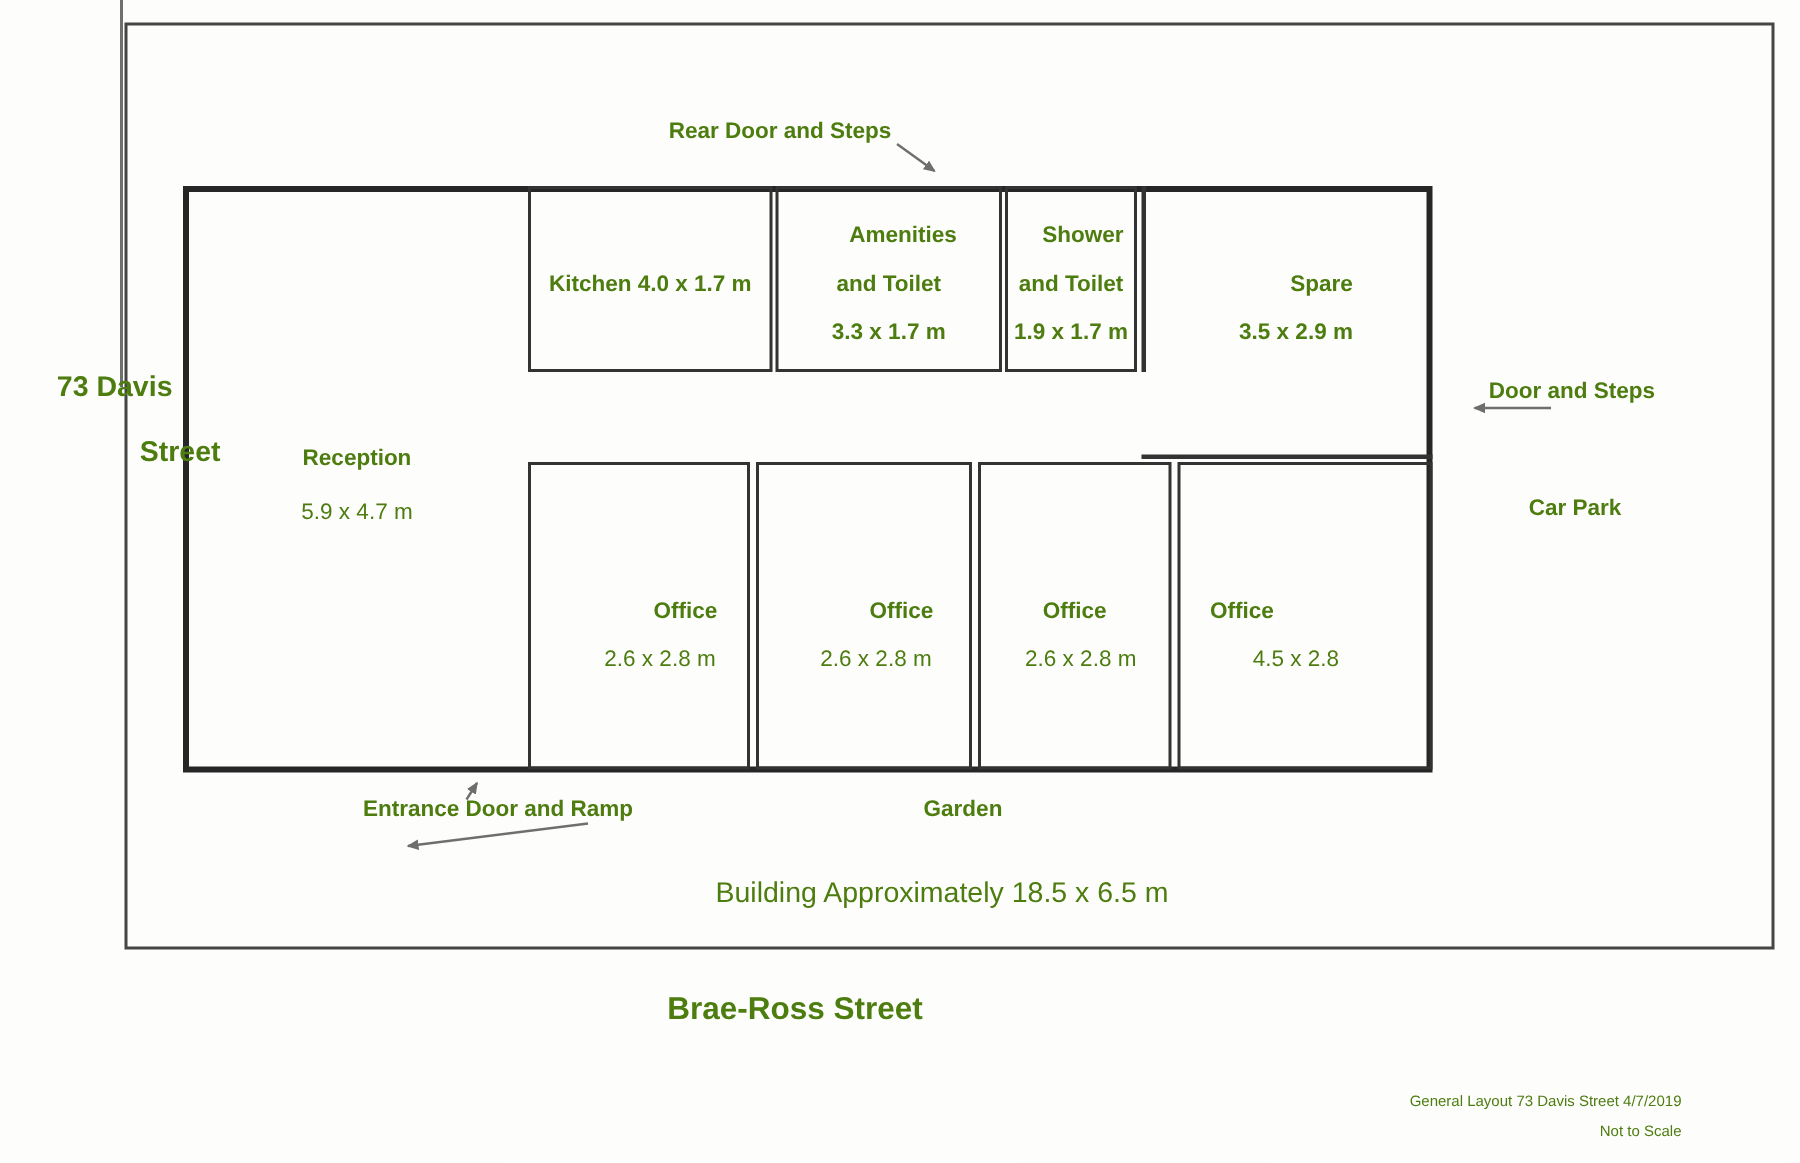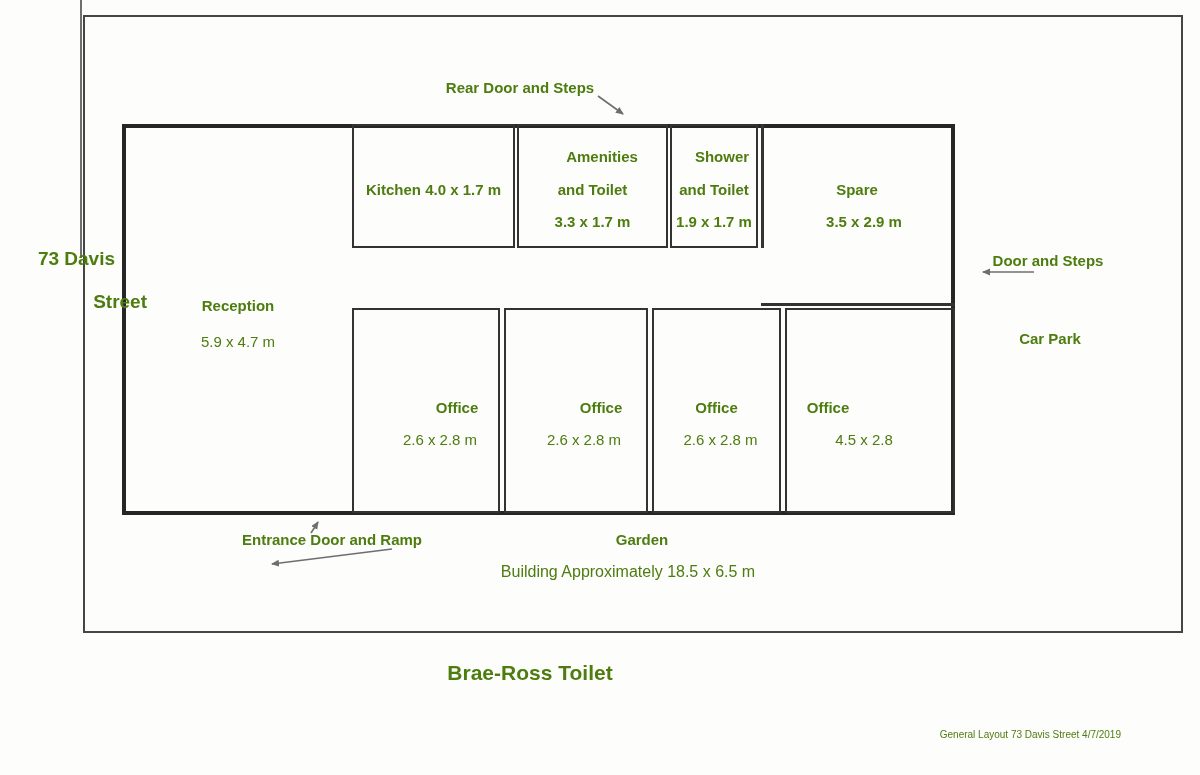--- a/index.html
+++ b/index.html
@@ -18,21 +18,21 @@
   .room { border:2.5px solid #333333; }
   .wall-seg { background:#333333; }
   
   .lbl { position:absolute; box-sizing:border-box; text-align:center; font-size:15px; line-height:18px; white-space:nowrap; color:#4d7c0f; }
   .b { font-weight:700; }
   .left-align { text-align:right; }
   .right-align { text-align:right; }
   .site-label { font-size:19px; line-height:22px; font-weight:700; }
   .street-label { font-size:21px; font-weight:700; }
   .footer-text { font-size:10px; }
-  .approx-text { font-size:16px; }
+  .approx-text { font-size:19px;margin-top:24px; }
   svg.arrows { position:absolute; left:0; top:0; pointer-events:none; }
 </style>
 </head>
 <body>
 
 <div id="canvas">
 
   <div class="abs artifact-v" style="left:80px; top:0; width:2px; height:258px;"></div>
 
   <div class="abs page-border" style="left:83px; top:15px; width:1100px; height:618px;"></div>
@@ -54,21 +54,21 @@
   <div class="lbl b" style="left:352px; width:163px; top:181px;">Kitchen 4.0 x 1.7 m</div>
 
   <div class="lbl b" style="left:517px; width:170px; top:148px;">Amenities</div>
   <div class="lbl b" style="left:517px; width:151px; top:181px;">and Toilet</div>
   <div class="lbl b" style="left:517px; width:151px; top:213px;">3.3 x 1.7 m</div>
 
   <div class="lbl b" style="left:670px; width:104px; top:148px;">Shower</div>
   <div class="lbl b" style="left:670px; width:88px; top:181px;">and Toilet</div>
   <div class="lbl b" style="left:670px; width:88px; top:213px;">1.9 x 1.7 m</div>
 
-  <div class="lbl b" style="left:770px; width:194px; top:181px; transform:translateX(-10px);">Spare</div>
+  <div class="lbl b" style="left:794px; width:194px; top:181px; transform:translateX(-10px);">Spare</div>
   <div class="lbl b" style="left:761px; width:194px; top:213px; transform:translateX(6px);">3.5 x 2.9 m</div>
 
   <div class="lbl b" style="left:122px; width:232px; top:297px;">Reception</div>
   <div class="lbl" style="left:122px; width:232px; top:333px;">5.9 x 4.7 m</div>
 
   <div class="lbl b" style="left:352px; width:148px; top:399px; transform:translateX(31px);">Office</div>
   <div class="lbl" style="left:352px; width:148px; top:431px; transform:translateX(14px);">2.6 x 2.8 m</div>
 
   <div class="lbl b" style="left:504px; width:144px; top:399px; transform:translateX(25px);">Office</div>
   <div class="lbl" style="left:504px; width:144px; top:431px; transform:translateX(8px);">2.6 x 2.8 m</div>
@@ -81,23 +81,24 @@
 
   <div class="lbl b" style="left:390px; width:260px; top:79px;">Rear Door and Steps</div>
   <div class="lbl b" style="left:958px; width:180px; top:252px;text-align:center;">Door and Steps</div>
   <div class="lbl b" style="left:960px; width:180px; top:330px;">Car Park</div>
   <div class="lbl b" style="left:242px; width:172px; top:531px;">Entrance Door and Ramp</div>
   <div class="lbl b" style="left:592px; width:100px; top:531px;">Garden</div>
   <div class="lbl approx-text" style="left:470px; width:316px; top:563px;">Building Approximately 18.5 x 6.5 m</div>
 
   <div class="lbl site-label left-align" style="left:5px; width:110px; top:248px;">73 Davis</div>
   <div class="lbl site-label left-align" style="left:5px; width:110px; top:291px;margin-left:32px;">Street</div>
-  <div class="lbl street-label" style="left:400px; width:260px; top:664px;">Brae-Ross Toilet</div>
+  <div class="lbl street-label" style="left:400px; width:260px; top:664px;">Brae-Ross Street</div>
 
   <div class="lbl footer-text right-align" style="left:821px; width:300px; top:726px;">General Layout 73 Davis Street 4/7/2019</div>
+  <div class="lbl footer-text right-align" style="left:821px; width:300px; top:746px;">Not to Scale</div>
 
   <svg class="arrows" width="1200" height="775" viewBox="0 0 1200 775">
     <defs>
       <marker id="ah" markerWidth="9" markerHeight="8" refX="7" refY="3.5" orient="auto" markerUnits="userSpaceOnUse">
         <path d="M0,0 L8,3.5 L0,7 Z" fill="#6e6e6e"></path>
       </marker>
     </defs>
     <line x1="598" y1="96" x2="623" y2="114" stroke="#6e6e6e" stroke-width="1.6" marker-end="url(#ah)"></line>
     <line x1="1034" y1="272" x2="983" y2="272" stroke="#6e6e6e" stroke-width="1.6" marker-end="url(#ah)"></line>
     <line x1="311" y1="533" x2="318" y2="522" stroke="#6e6e6e" stroke-width="1.6" marker-end="url(#ah)"></line>

